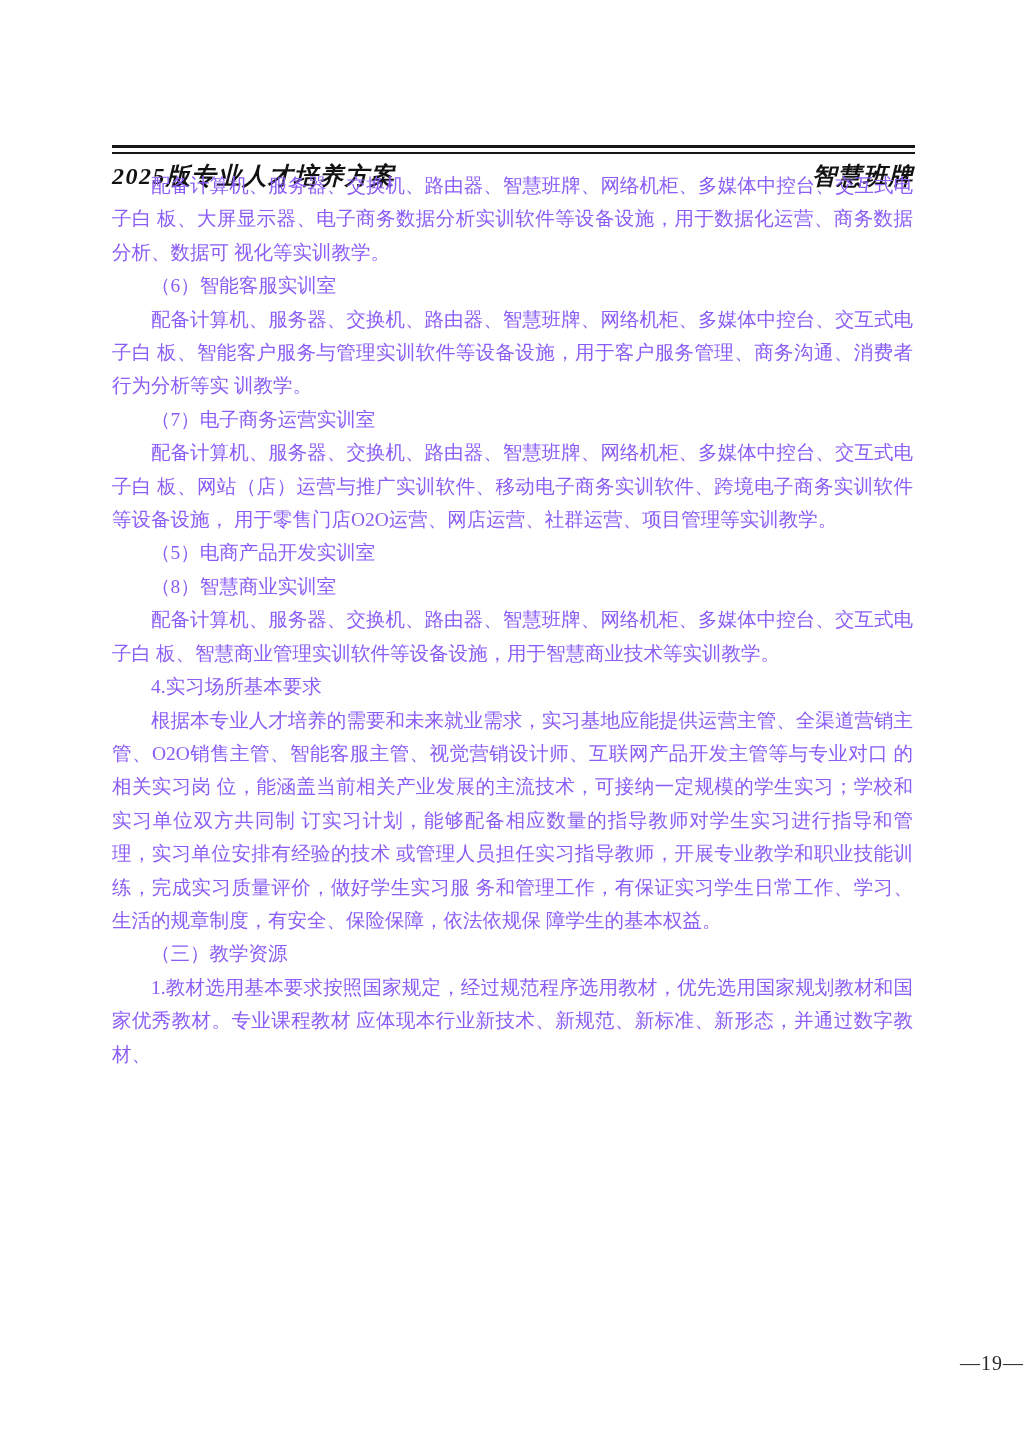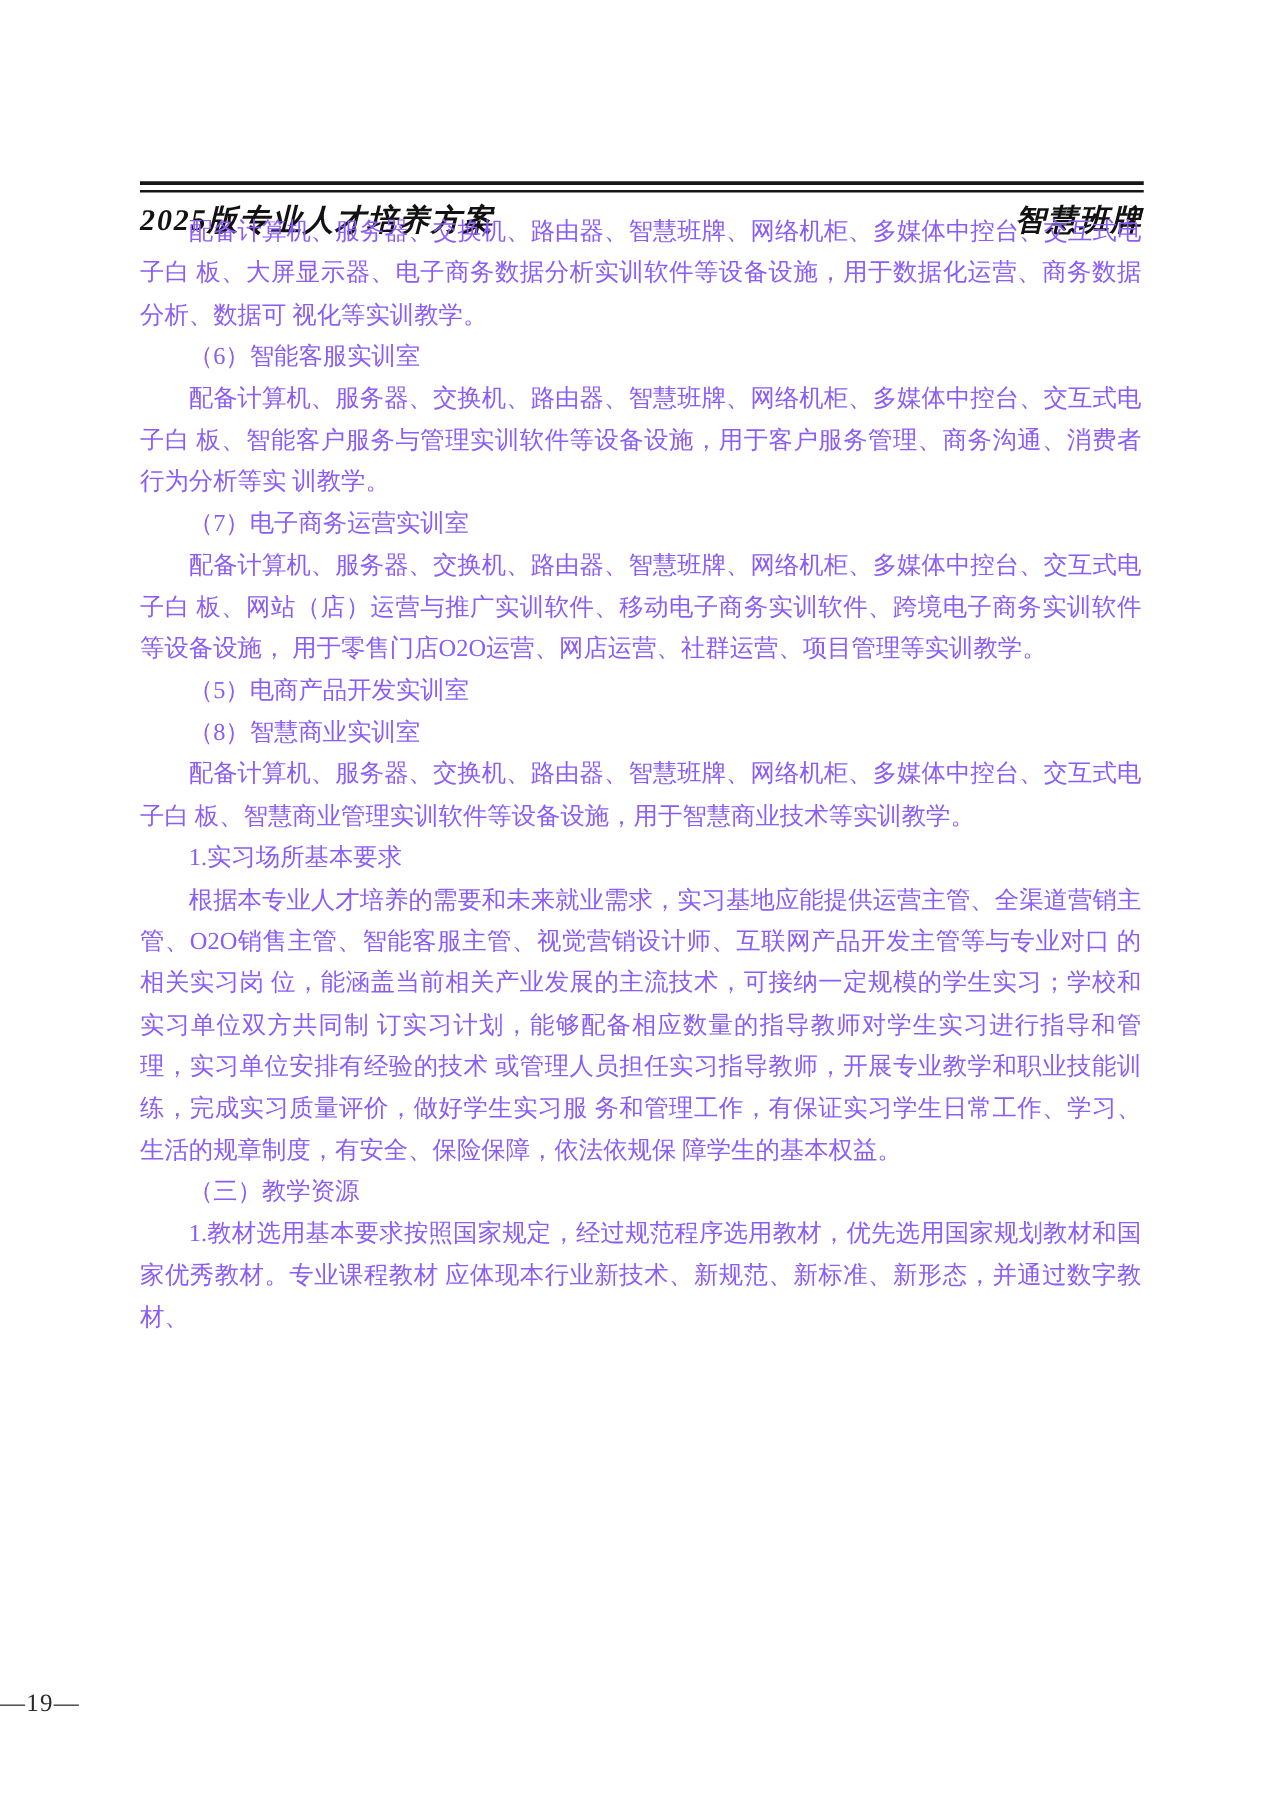--- a/index.html
+++ b/index.html
@@ -53,21 +53,21 @@
   .doc-content p {
     margin: 0;
     padding: 0;
     text-indent: 2em;
   }
   .page-footer {
     position: absolute;
     top: 1352px;
     left: 0;
     width: 1024px;
-    text-align: left;
+    text-align: right;
     font-size: 20px;
     color: #2a2a2a;
     letter-spacing: 1px;
   }
 </style>
 </head>
 <body>
 
 <div class="page">
 
@@ -80,21 +80,21 @@
 
   <div class="doc-content">
     <p>配备计算机、服务器、交换机、路由器、智慧班牌、网络机柜、多媒体中控台、交互式电子白 板、大屏显示器、电子商务数据分析实训软件等设备设施，用于数据化运营、商务数据分析、数据可 视化等实训教学。</p>
     <p>（6）智能客服实训室</p>
     <p>配备计算机、服务器、交换机、路由器、智慧班牌、网络机柜、多媒体中控台、交互式电子白 板、智能客户服务与管理实训软件等设备设施，用于客户服务管理、商务沟通、消费者行为分析等实 训教学。</p>
     <p>（7）电子商务运营实训室</p>
     <p>配备计算机、服务器、交换机、路由器、智慧班牌、网络机柜、多媒体中控台、交互式电子白 板、网站（店）运营与推广实训软件、移动电子商务实训软件、跨境电子商务实训软件等设备设施， 用于零售门店O2O运营、网店运营、社群运营、项目管理等实训教学。</p>
     <p>（5）电商产品开发实训室</p>
     <p>（8）智慧商业实训室</p>
     <p>配备计算机、服务器、交换机、路由器、智慧班牌、网络机柜、多媒体中控台、交互式电子白 板、智慧商业管理实训软件等设备设施，用于智慧商业技术等实训教学。</p>
-    <p>1.实习场所基本要求</p>
+    <p>4.实习场所基本要求</p>
     <p>根据本专业人才培养的需要和未来就业需求，实习基地应能提供运营主管、全渠道营销主管、O2O销售主管、智能客服主管、视觉营销设计师、互联网产品开发主管等与专业对口 的相关实习岗 位，能涵盖当前相关产业发展的主流技术，可接纳一定规模的学生实习；学校和实习单位双方共同制 订实习计划，能够配备相应数量的指导教师对学生实习进行指导和管理，实习单位安排有经验的技术 或管理人员担任实习指导教师，开展专业教学和职业技能训练，完成实习质量评价，做好学生实习服 务和管理工作，有保证实习学生日常工作、学习、生活的规章制度，有安全、保险保障，依法依规保 障学生的基本权益。</p>
     <p>（三）教学资源</p>
     <p>1.教材选用基本要求按照国家规定，经过规范程序选用教材，优先选用国家规划教材和国家优秀教材。专业课程教材 应体现本行业新技术、新规范、新标准、新形态，并通过数字教材、</p>
   </div>
 
   <div class="page-footer">
     <span>—19—</span>
   </div>
 
 </div>

